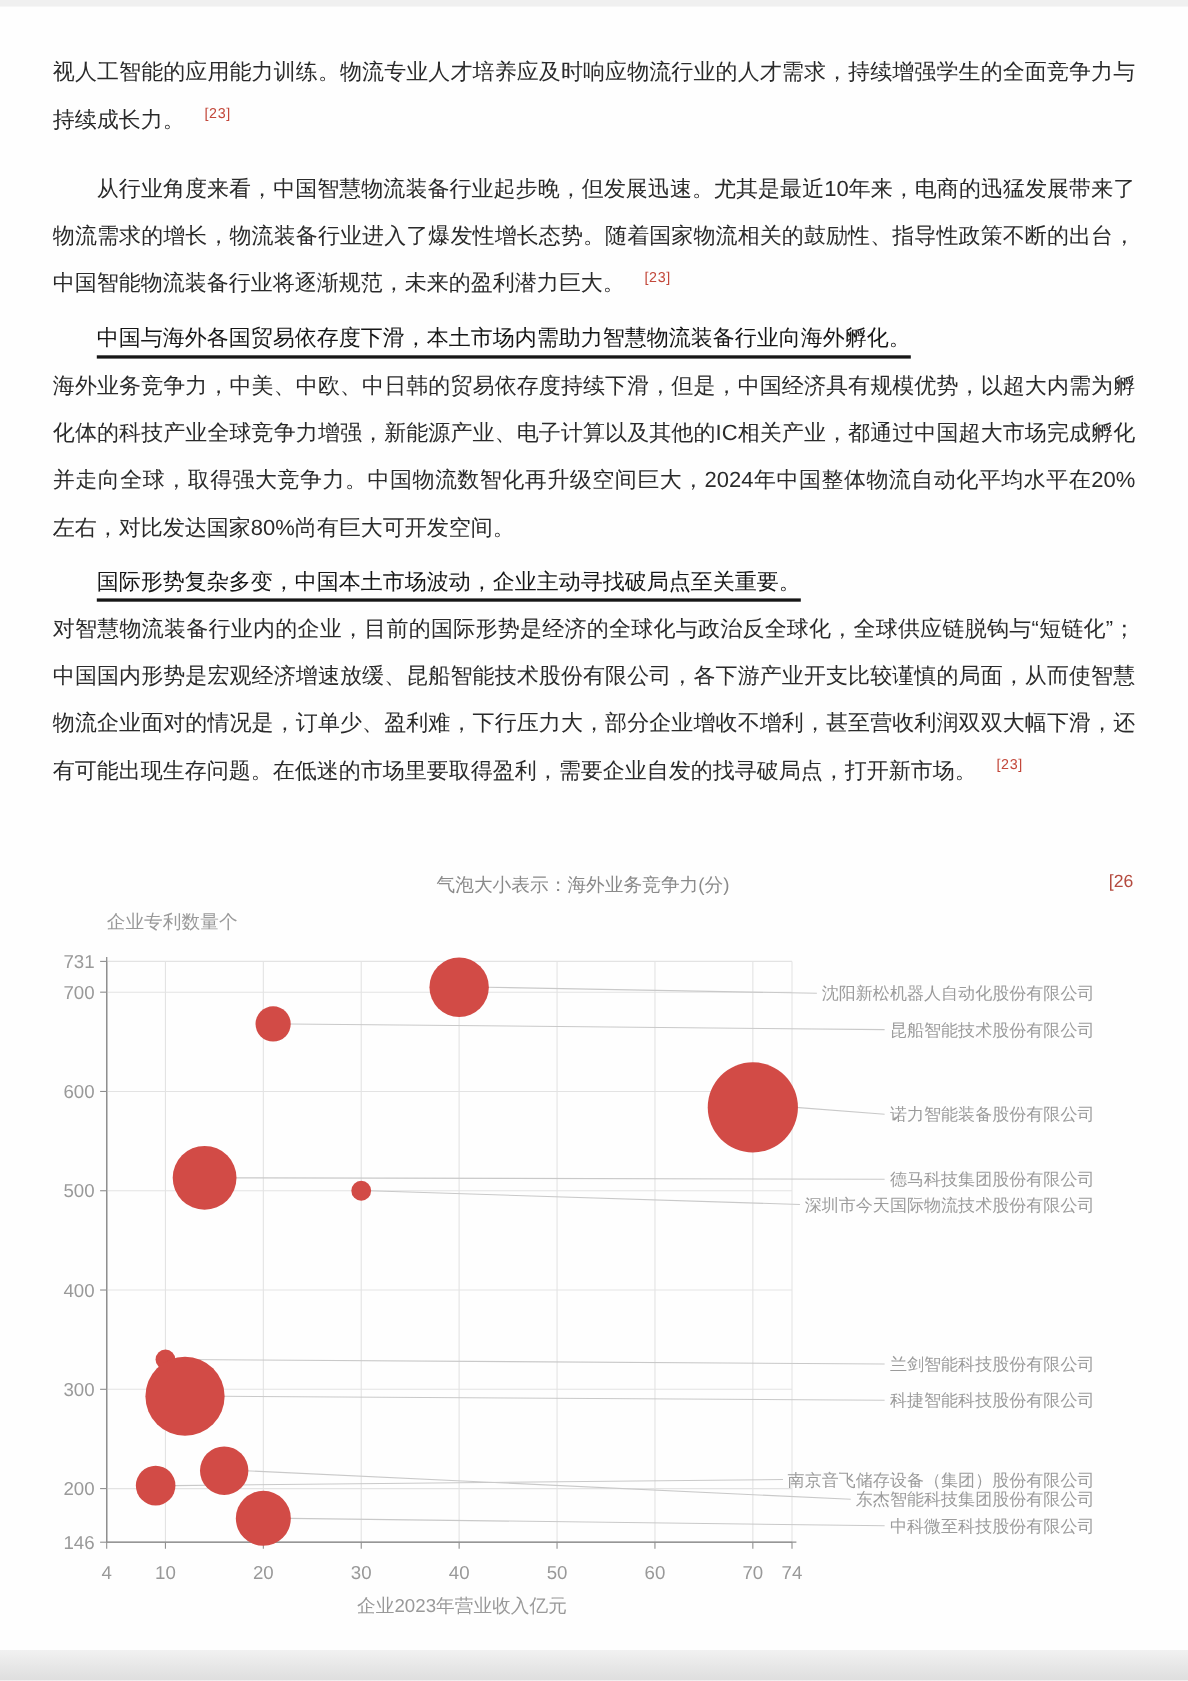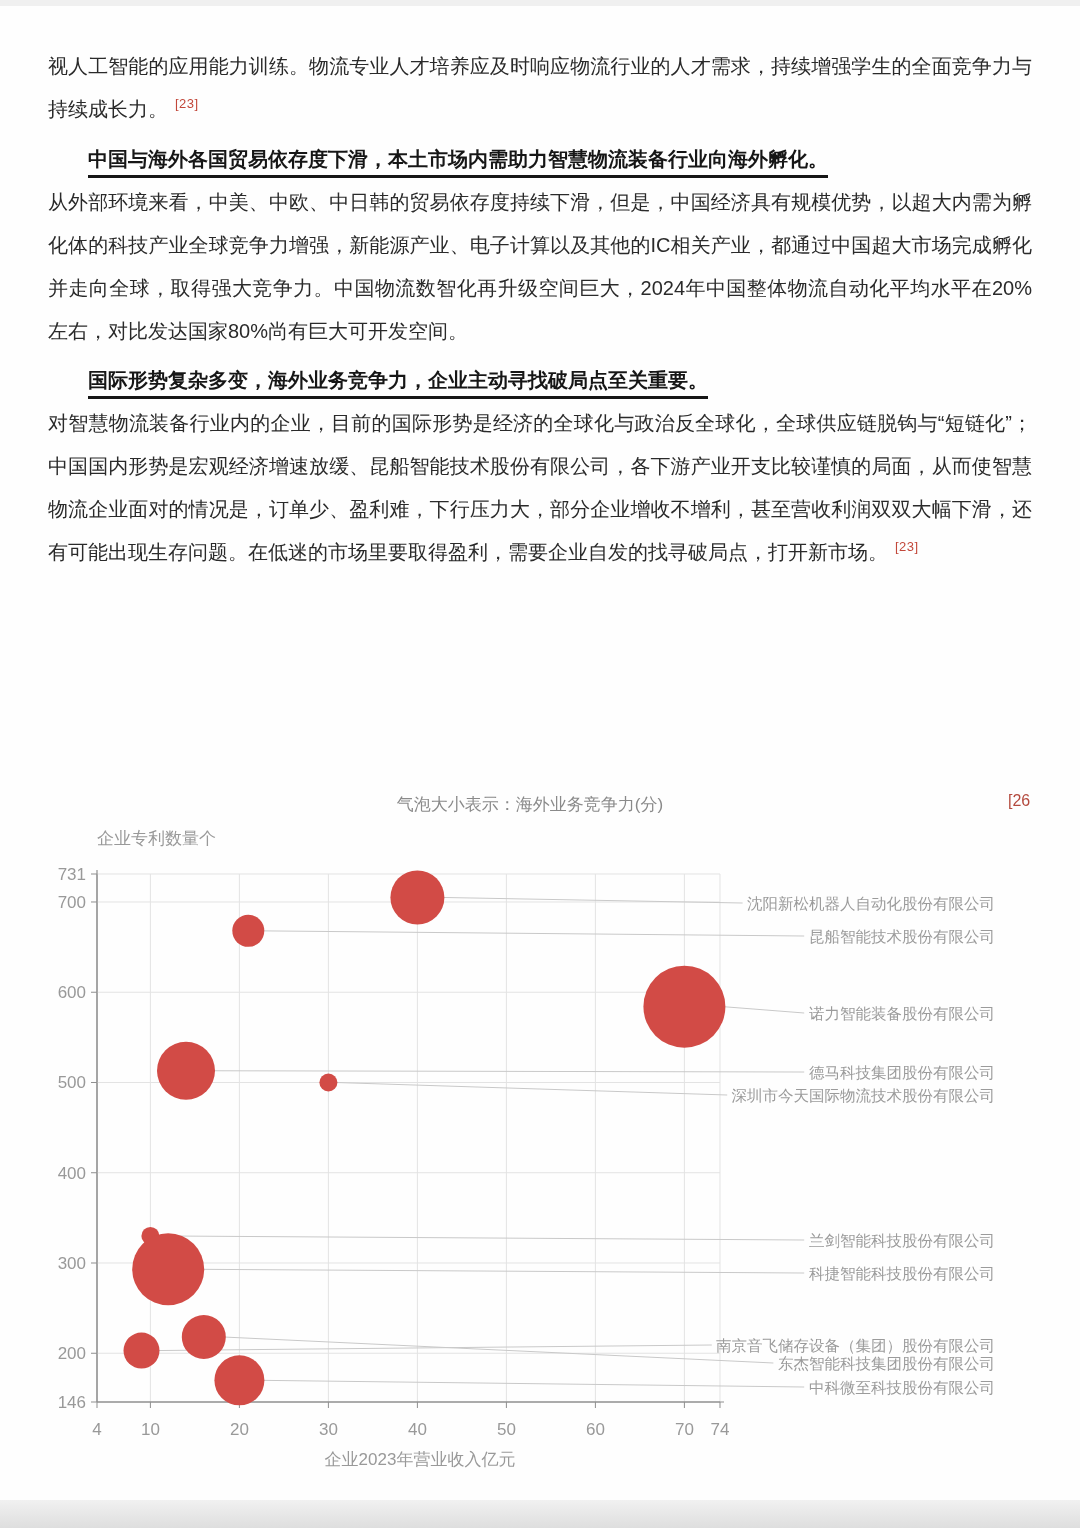--- a/index.html
+++ b/index.html
@@ -29,58 +29,59 @@
     line-height: 43px;
     text-align: justify;
   }
   .para { }
   .para.p0 { margin-top: 45px; }
   .para.p1 { margin-top: 20px; }
   .para.p2 { margin-top: 21px; }
   .para.p3 { margin-top: 0; }
   .para.p4 { margin-top: 0; }
   .indent { text-indent: 2em; }
-  .heading { font-weight: 700; color: #161616; text-indent: 2em; }
+  .heading { font-weight: 400; color: #161616; text-indent: 2em; }
   .heading.h0 { margin-top: 7px; }
   .heading.h1 { margin-top: 6px; }
   .heading .hl {
     text-decoration: underline;
     text-decoration-thickness: 2.5px;
     text-underline-offset: 9px;
   }
   .cite {
     color: #c2473a;
     font-size: 13px;
     vertical-align: super;
     line-height: 0;
-    margin-left: 7px;
+    margin-left: 18px;
     letter-spacing: 0.5px;
   }
   .chart-wrap {
     position: absolute; top: 790px; left: 0;
     width: 1080px; height: 700px;
   }
   svg text { font-family: "Liberation Sans", "DejaVu Sans", sans-serif; }
 </style>
 </head>
 <body>
 
 <div class="page">
   <div class="top-strip"></div>
 
   <div class="content">
     <p class="para p0"><span>视人工智能的应用能力训练。物流专业人才培养应及时响应物流行业的人才需求，持续增强学生的全面竞争力与持续成长力。</span><sup class="cite">[23]</sup></p>
 
+    <p class="para p1 indent"><span>从行业角度来看，中国智慧物流装备行业起步晚，但发展迅速。尤其是最近10年来，电商的迅猛发展带来了物流需求的增长，物流装备行业进入了爆发性增长态势。随着国家物流相关的鼓励性、指导性政策不断的出台，中国智能物流装备行业将逐渐规范，未来的盈利潜力巨大。</span><sup class="cite">[23]</sup></p>
 
 
     <p class="heading h0"><span class="hl">中国与海外各国贸易依存度下滑，本土市场内需助力智慧物流装备行业向海外孵化。</span></p>
 
-    <p class="para p3"><span>从外部环境来看，中美、中欧、中日韩的贸易依存度持续下滑，但是，中国经济具有规模优势，以超大内需为孵化体的科技产业全球竞争力增强，新能源产业、电子计算以及其他的IC相关产业，都通过中国超大市场完成孵化并走向全球，取得强大竞争力。中国物流数智化再升级空间巨大，2024年中国整体物流自动化平均水平在20%左右，对比发达国家80%尚有巨大可开发空间。</span></p>
+    <p class="para p3"><span>海外业务竞争力，中美、中欧、中日韩的贸易依存度持续下滑，但是，中国经济具有规模优势，以超大内需为孵化体的科技产业全球竞争力增强，新能源产业、电子计算以及其他的IC相关产业，都通过中国超大市场完成孵化并走向全球，取得强大竞争力。中国物流数智化再升级空间巨大，2024年中国整体物流自动化平均水平在20%左右，对比发达国家80%尚有巨大可开发空间。</span></p>
 
-    <p class="heading h1"><span class="hl">国际形势复杂多变，海外业务竞争力，企业主动寻找破局点至关重要。</span></p>
+    <p class="heading h1"><span class="hl">国际形势复杂多变，中国本土市场波动，企业主动寻找破局点至关重要。</span></p>
 
     <p class="para p4"><span>对智慧物流装备行业内的企业，目前的国际形势是经济的全球化与政治反全球化，全球供应链脱钩与“短链化”；中国国内形势是宏观经济增速放缓、昆船智能技术股份有限公司，各下游产业开支比较谨慎的局面，从而使智慧物流企业面对的情况是，订单少、盈利难，下行压力大，部分企业增收不增利，甚至营收利润双双大幅下滑，还有可能出现生存问题。在低迷的市场里要取得盈利，需要企业自发的找寻破局点，打开新市场。</span><sup class="cite">[23]</sup></p>
   </div>
 
   <div class="chart-wrap">
     <svg id="chart-svg" width="1080" height="700" viewBox="0 0 1080 700">
         <line x1="97" y1="84" x2="97" y2="612" stroke="#8f8f8f" stroke-width="1"></line>
         <line x1="97" y1="612" x2="97" y2="618" stroke="#8f8f8f"></line>
         <text x="97" y="645" fill="#999999" font-size="17" text-anchor="middle">4</text>
         <line x1="150.4" y1="84" x2="150.4" y2="612" stroke="#e3e3e3" stroke-width="1"></line>

